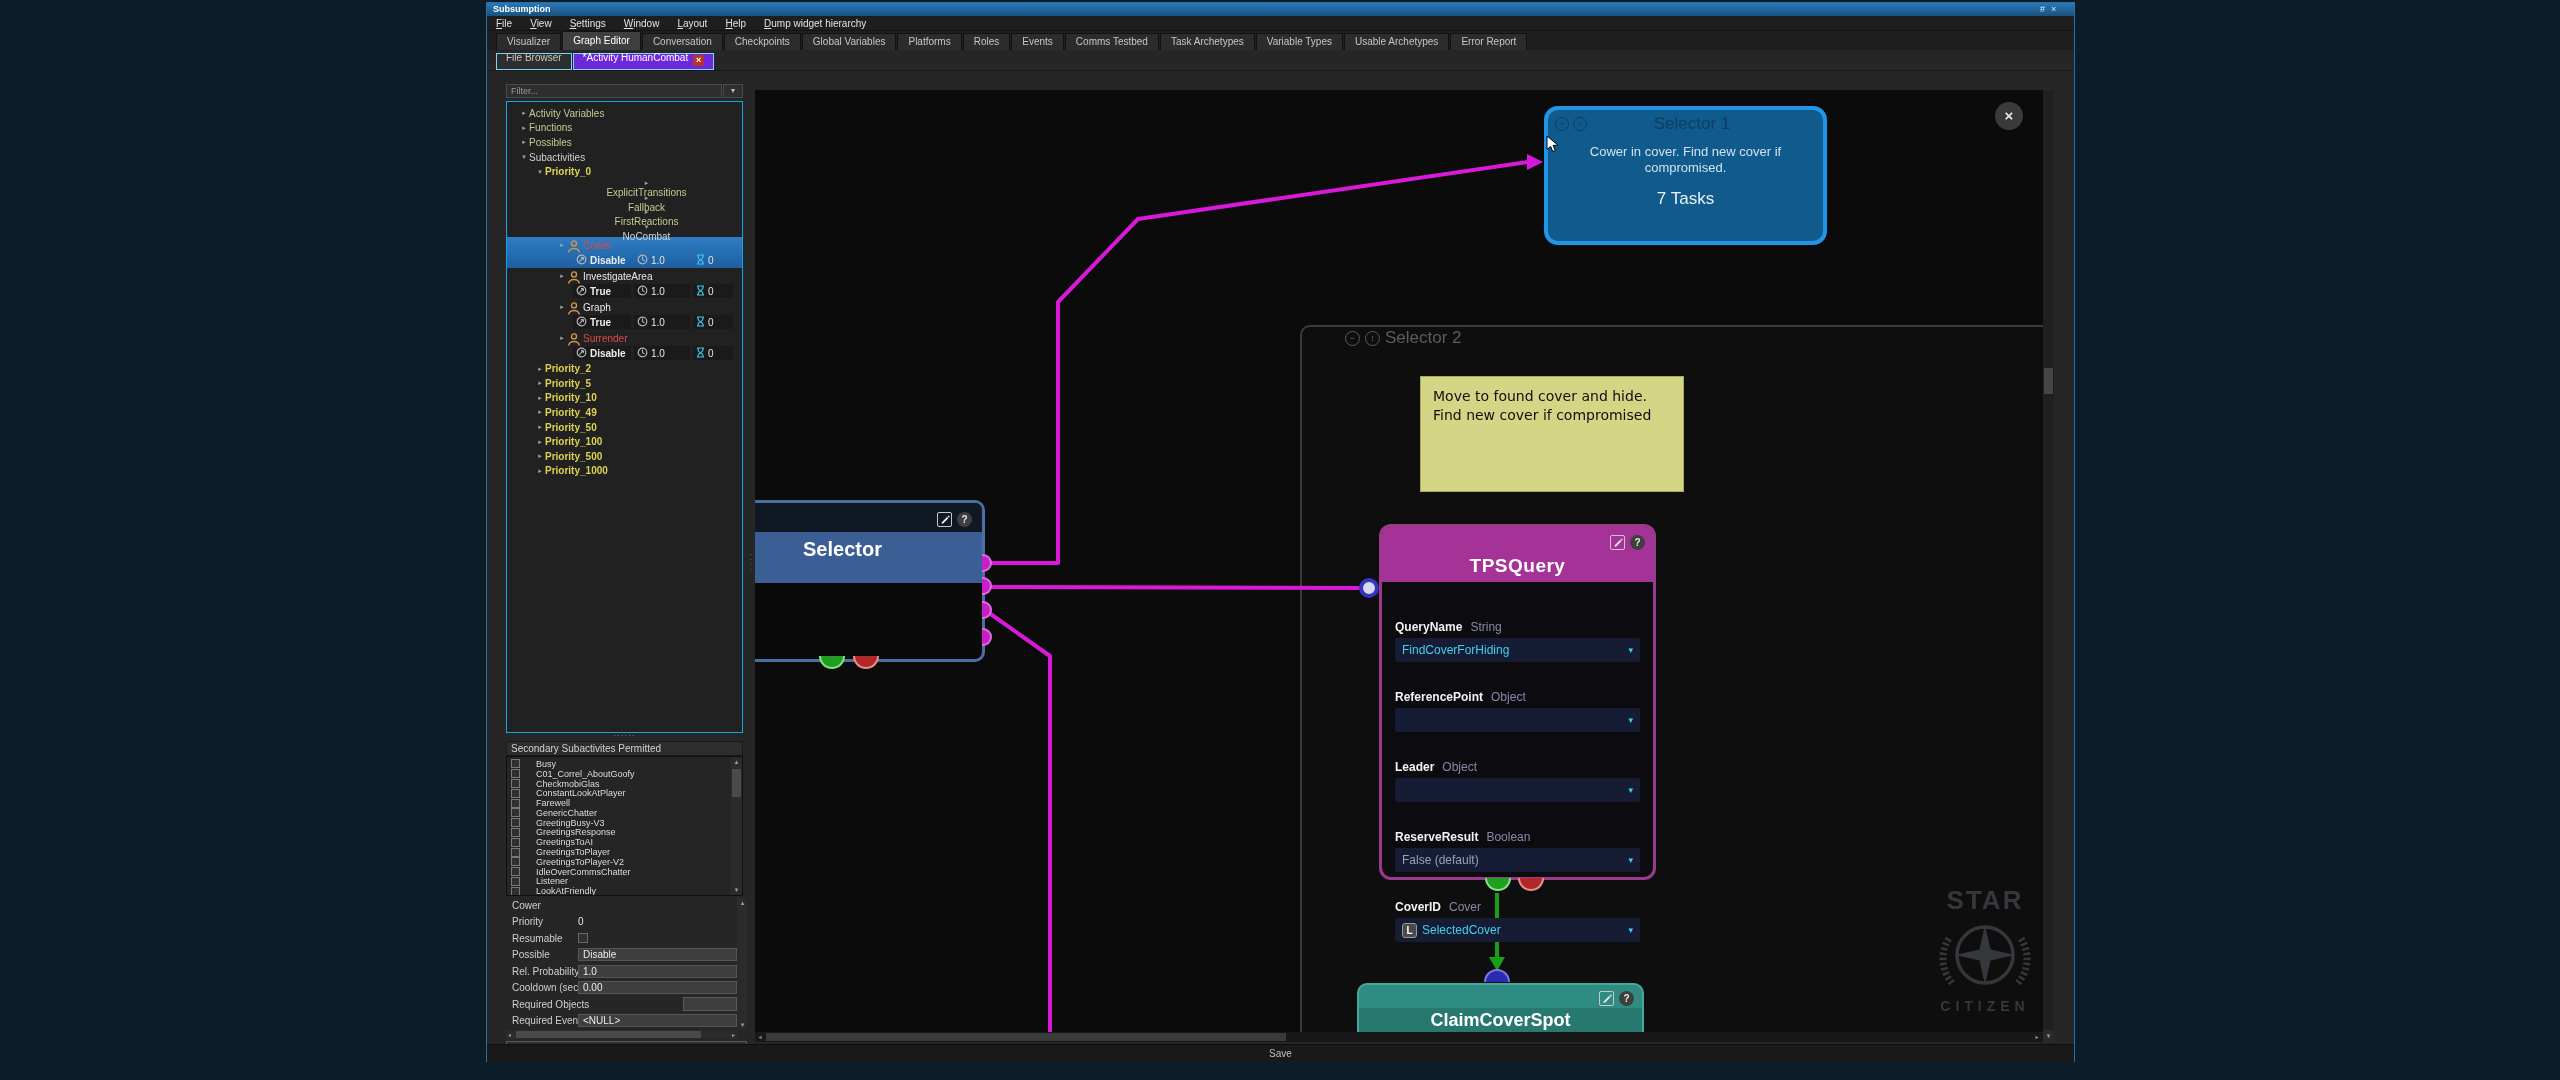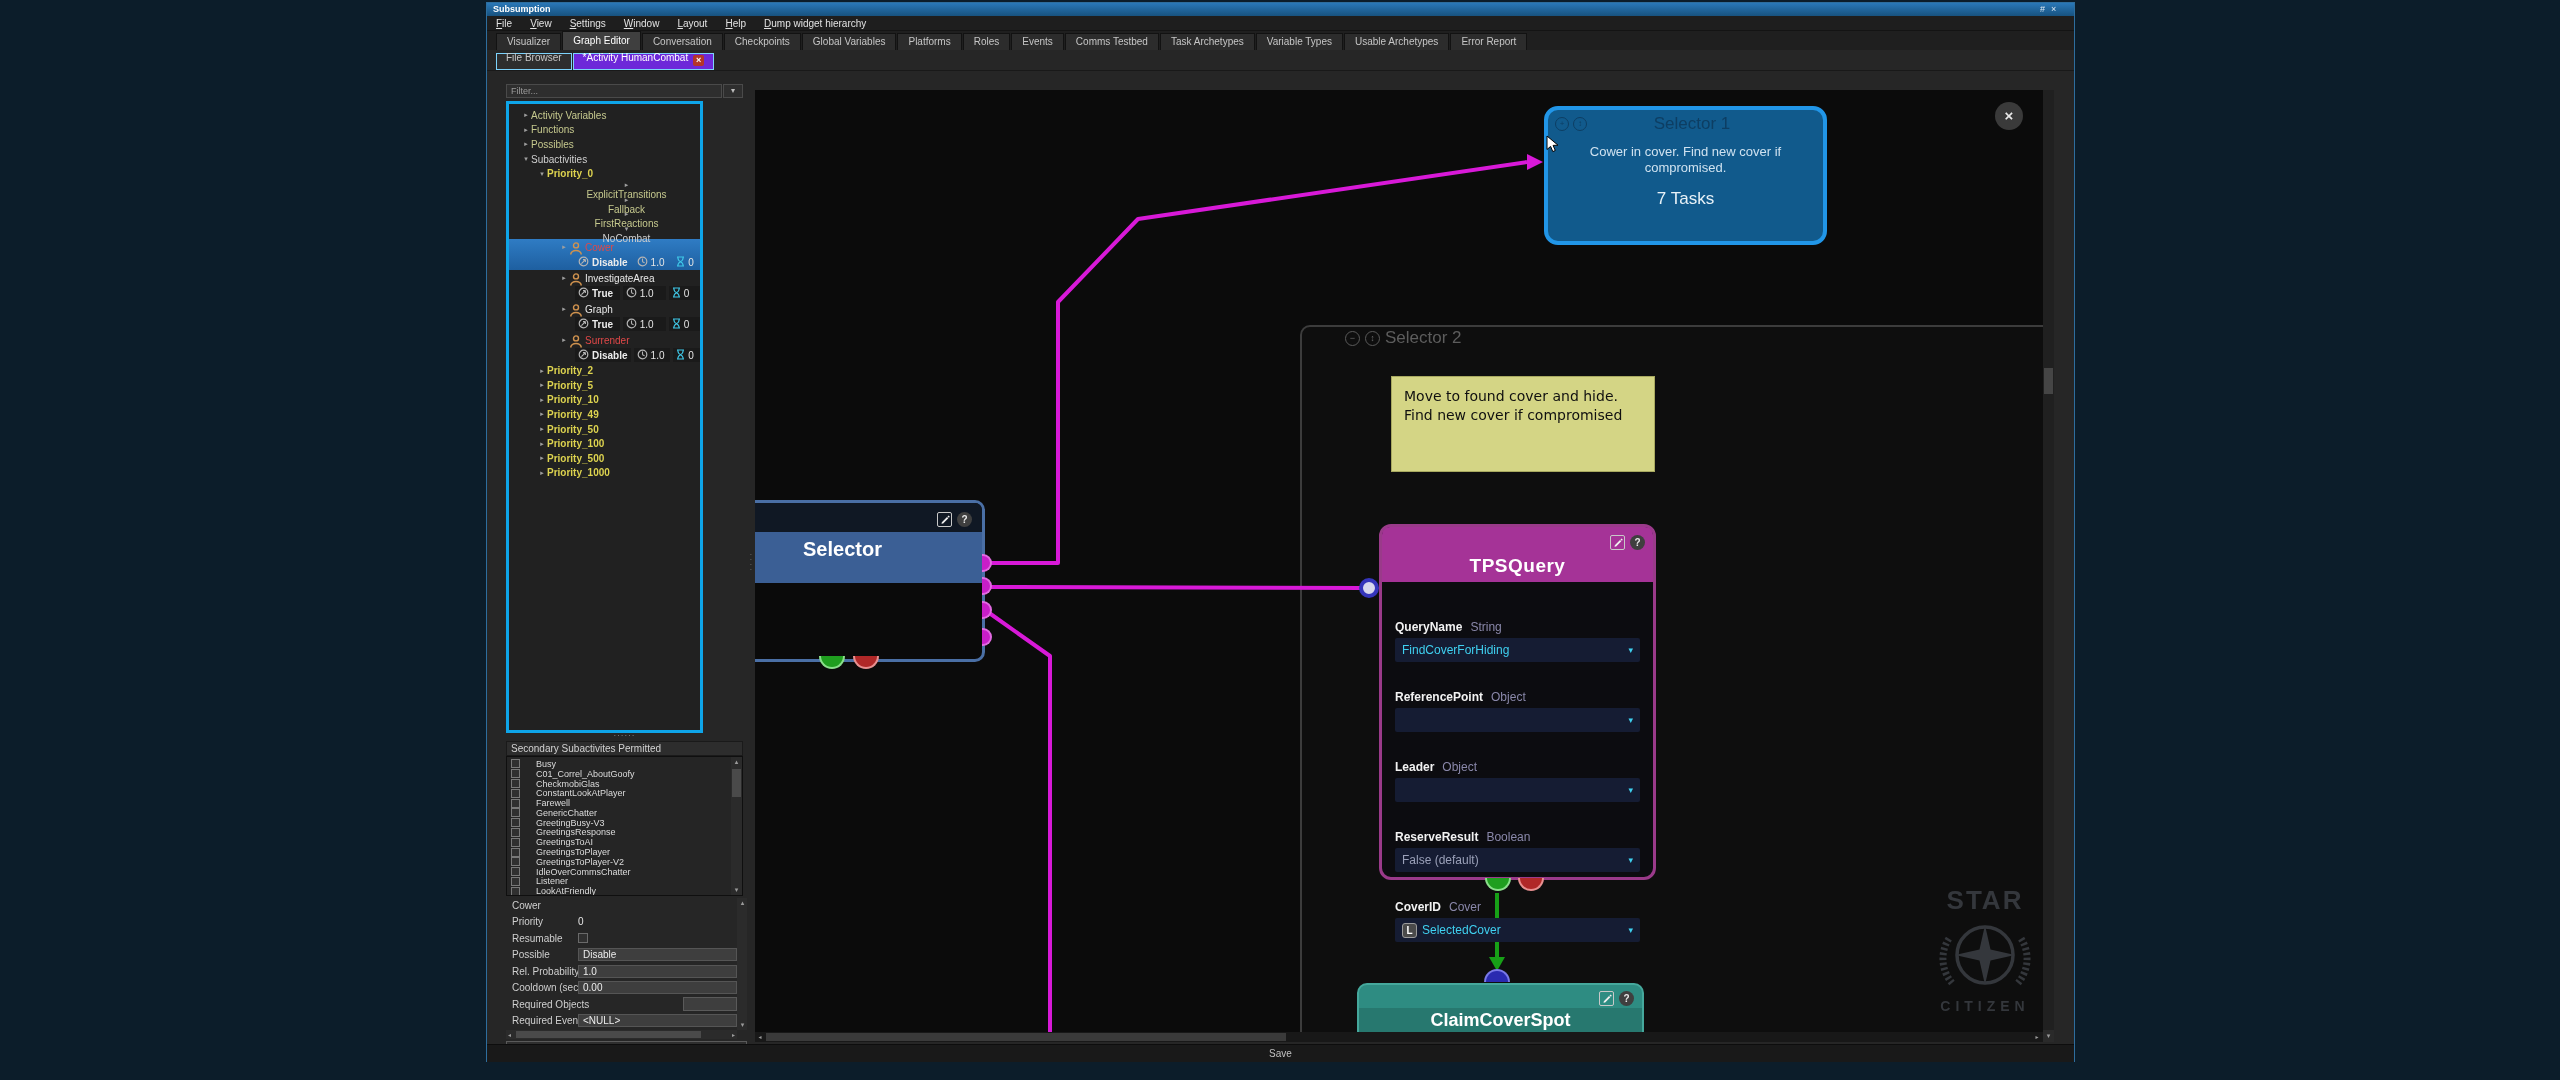--- a/index.html
+++ b/index.html
@@ -25,21 +25,21 @@
   .doctab{background:#2e2e2e;border:1px solid #7dd3fc;color:#c8c8c8;font-size:10px;padding:3px 9px;height:17px;line-height:16px;box-sizing:border-box;margin-right:1px;display:flex;align-items:flex-end;gap:5px;}
   .doctab.active{background:#6d28d9;color:#fff;}
   .doc-close{width:11px;height:11px;background:#b5352a;border-radius:2px;color:#fff;font-size:9px;line-height:11px;text-align:center;font-weight:bold;}
   .docsep{left:487px;top:70px;width:1587px;height:1px;background:#191919;}
 
   
   .filter-input{left:506px;top:84px;width:216px;height:14px;background:#2e2e2e;border:1px solid #4a4a4a;box-sizing:border-box;
                 color:#9a9a9a;font-size:9px;line-height:12px;padding-left:4px;}
   .filter-dd{left:723px;top:84px;width:20px;height:14px;background:#2e2e2e;border:1px solid #4a4a4a;box-sizing:border-box;
              color:#bdbdbd;font-size:8px;text-align:center;line-height:12px;}
-  .tree{left:506px;top:101px;width:197px;height:632px;background:#212121;border:3px solid #0ea5e9;box-sizing:border-box;padding-top:4px;overflow:hidden;}
+  .tree{left:506px;top:101px;width:237px;height:632px;background:#212121;border:1px solid #0ea5e9;box-sizing:border-box;padding-top:4px;overflow:hidden;}
   .trow{width:100%;}
   .trow.plain{height:14.6px;}
   .trow.task{height:31px;}
   .trow-main{display:flex;align-items:center;height:14.6px;}
   .trow.task .trow-main{height:16px;}
   .arr{color:#9f9f9f;font-size:7px;width:10px;text-align:center;flex:none;}
   .lvl1 .trow-main{padding-left:12px;} .lvl2 .trow-main{padding-left:28px;}
   .lvl3 .trow-main{padding-left:44px;flex-direction:column;} .lvl4 .trow-main{padding-left:50px;}
   .person{width:14px;height:13px;flex:none;margin-right:2px;}
   .tlabel{font-size:10px;white-space:nowrap;}
@@ -83,21 +83,21 @@
   
   .canvas{left:755px;top:90px;width:1288px;height:942px;background:#0b0b0b;overflow:hidden;}
   .canvas > *{position:absolute;}
   .conn-svg{left:0;top:0;}
 
   .selector2{left:545px;top:235px;width:920px;height:920px;border:2px solid #3c3c3c;border-radius:10px;background:#0e0e0e;box-sizing:border-box;}
   .s2-title{left:590px;top:238px;display:flex;align-items:center;gap:5px;}
   .ring-icon{width:15px;height:15px;border:1.5px solid #5a5a5a;border-radius:50%;color:#6a6a6a;font-size:9px;line-height:13px;text-align:center;box-sizing:border-box;}
   .s2-label{color:#5d5d5d;font-size:17px;}
 
-  .note{left:636px;top:286px;width:264px;height:96px;background:#d4d585;border:1px solid #a8a960;box-sizing:border-box;
+  .note{left:665px;top:286px;width:264px;height:116px;background:#d4d585;border:1px solid #a8a960;box-sizing:border-box;
         color:#101010;font-size:14px;line-height:1.33;padding:10px 12px;font-family:"DejaVu Sans",sans-serif;}
 
   .selector1{left:789px;top:16px;width:283px;height:139px;background:#115a8c;border:4px solid #2196e8;border-radius:14px;box-sizing:border-box;}
   .s1-head{display:flex;align-items:center;gap:4px;padding:4px 0 0 7px;}
   .s1-ring{width:14px;height:14px;border:1.5px solid #0d3e63;border-radius:50%;color:#0d3e63;font-size:8px;line-height:11px;text-align:center;box-sizing:border-box;}
   .s1-title{color:#0d3e63;font-size:17px;flex:1;text-align:center;margin-right:30px;}
   .s1-desc{color:#cfe2f0;font-size:13px;text-align:center;margin-top:10px;padding:0 18px;line-height:1.25;}
   .s1-tasks{color:#e8f2f8;font-size:17px;text-align:center;margin-top:12px;}
 
   .pencil-box{width:15px;height:15px;border:1px solid #c8c8c8;border-radius:2px;display:flex;align-items:center;justify-content:center;box-sizing:border-box;}

